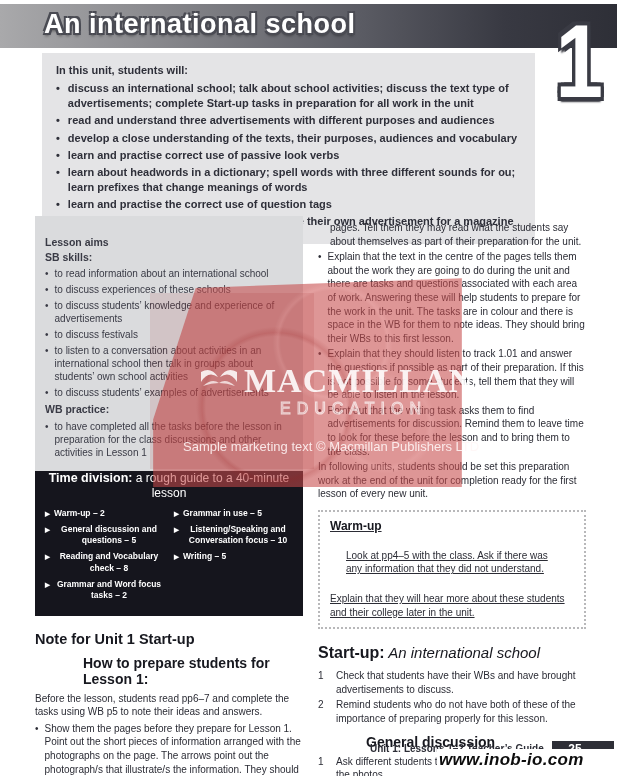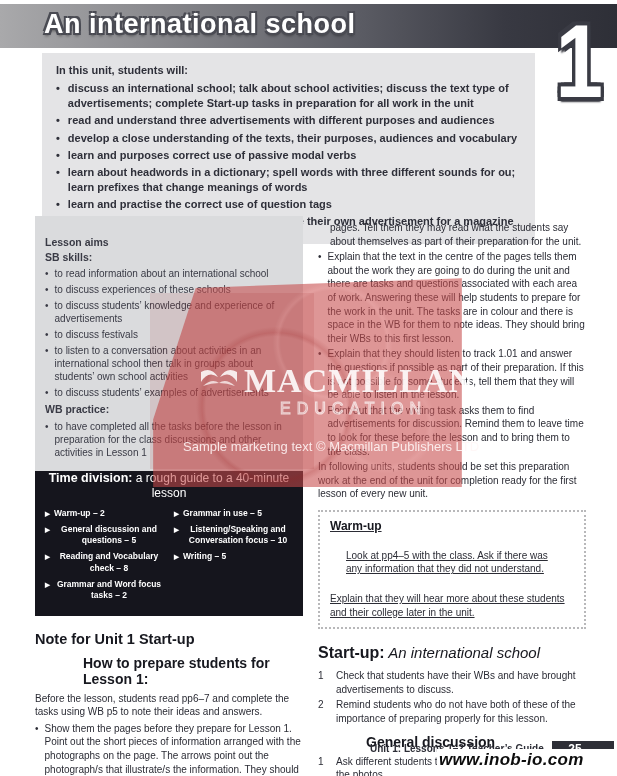--- a/index.html
+++ b/index.html
@@ -102,21 +102,21 @@
     <div class="u-bullet">
         <span class="dot">•</span>
         <span>read and understand three advertisements with different purposes and audiences</span>
       </div>
     <div class="u-bullet">
         <span class="dot">•</span>
         <span>develop a close understanding of the texts, their purposes, audiences and vocabulary</span>
       </div>
     <div class="u-bullet">
         <span class="dot">•</span>
-        <span>learn and purposes correct use of passive modal verbs</span>
+        <span>learn and practise correct use of passive look verbs</span>
       </div>
     <div class="u-bullet">
         <span class="dot">•</span>
         <span>learn about headwords in a dictionary; spell words with three different sounds for ou; learn prefixes that change meanings of words</span>
       </div>
     <div class="u-bullet">
         <span class="dot">•</span>
         <span>learn and practise the correct use of question tags</span>
       </div>
     <div class="u-bullet">

